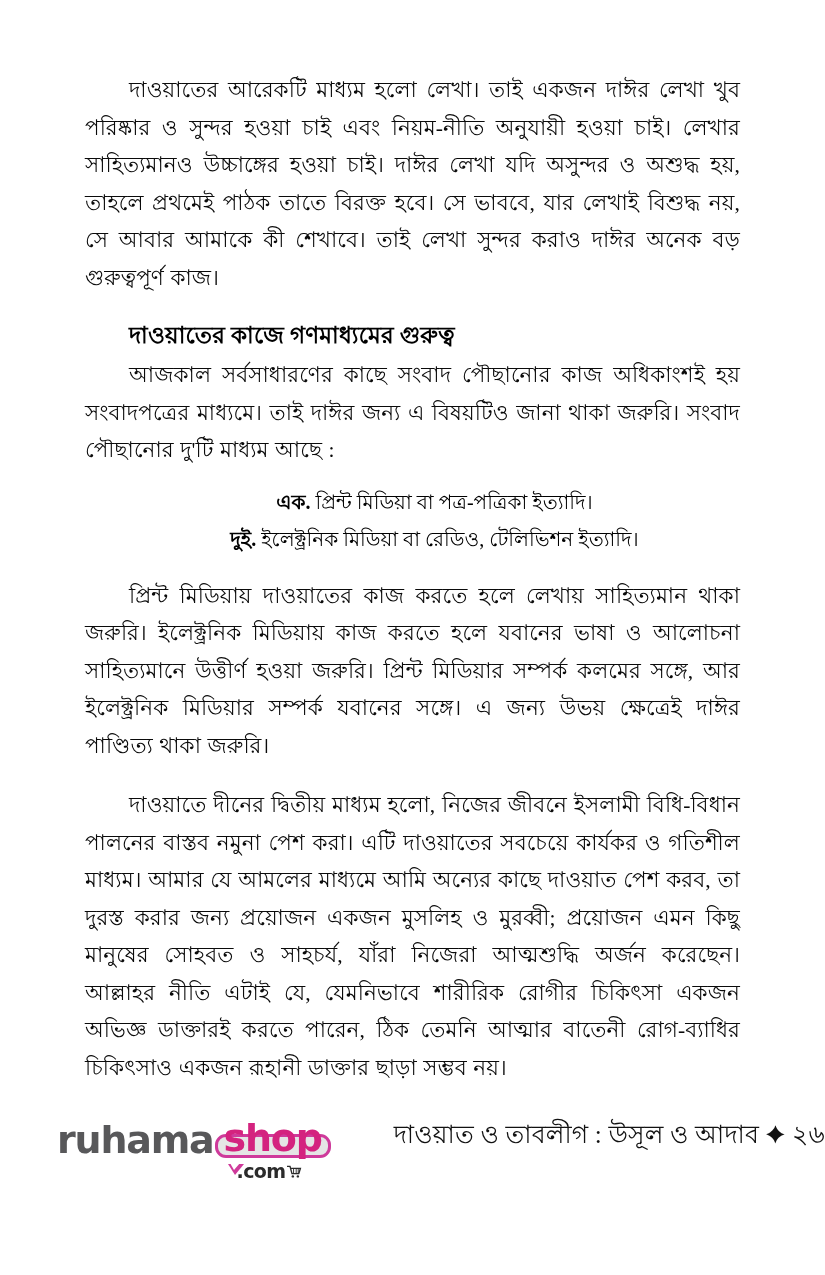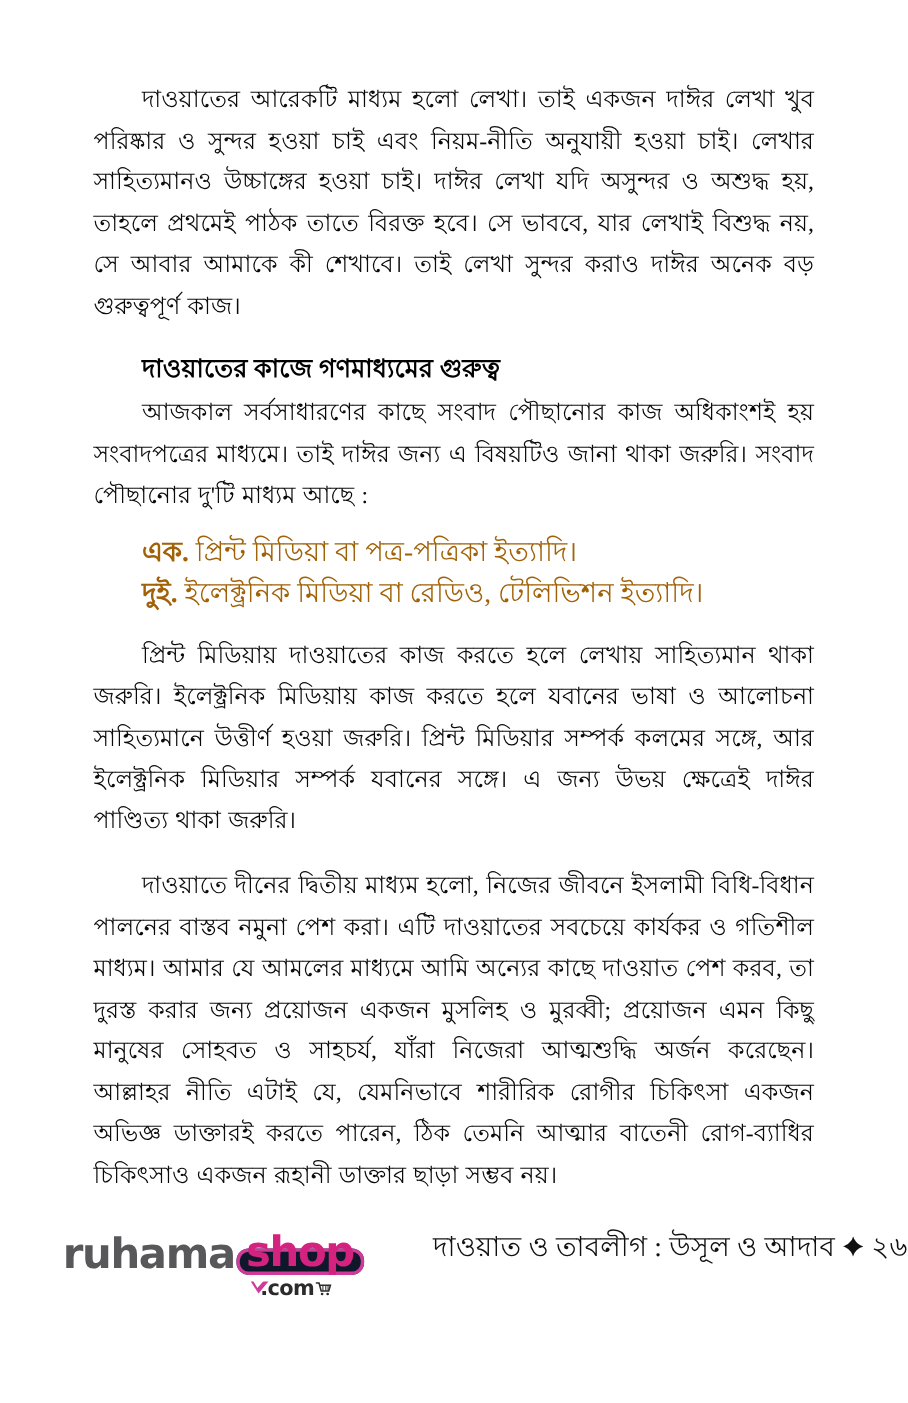--- a/index.html
+++ b/index.html
@@ -61,25 +61,25 @@
     letter-spacing: 0.2px;
   }
 
   
   .enum-list {
     margin: 0 0 20px 0;
     padding: 0;
     list-style: none;
   }
   .enum-item {
-    font-size: 25px;
+    font-size: 20px;
     line-height: 37px;
     padding-left: 44px;
-    text-align: left;
-    color: #a16207;
+    text-align: center;
+    color: #000000;
   }
   .enum-item .marker {
     font-weight: bold;
   }
 
   
   .footer {
     position: absolute;
     left: 0;
     right: 0;
@@ -111,21 +111,21 @@
   }
   .logo-bubble-wrap {
     position: relative;
     margin-left: 1px;
   }
   .logo-bubble {
     border: 3px solid #cf3a9b;
     border-radius: 11px;
     padding: 0px 6px 1px 6px;
     line-height: 40px;
-    background: #0f172a;
+    background: #e5e5e5;
   }
   .logo-shop {
     font-family: "DejaVu Sans", "Liberation Sans", sans-serif;
     font-size: 38px;
     font-weight: bold;
     letter-spacing: -1.2px;
     color: #d4237f;
     line-height: 40px;
   }
   .logo-tail {

